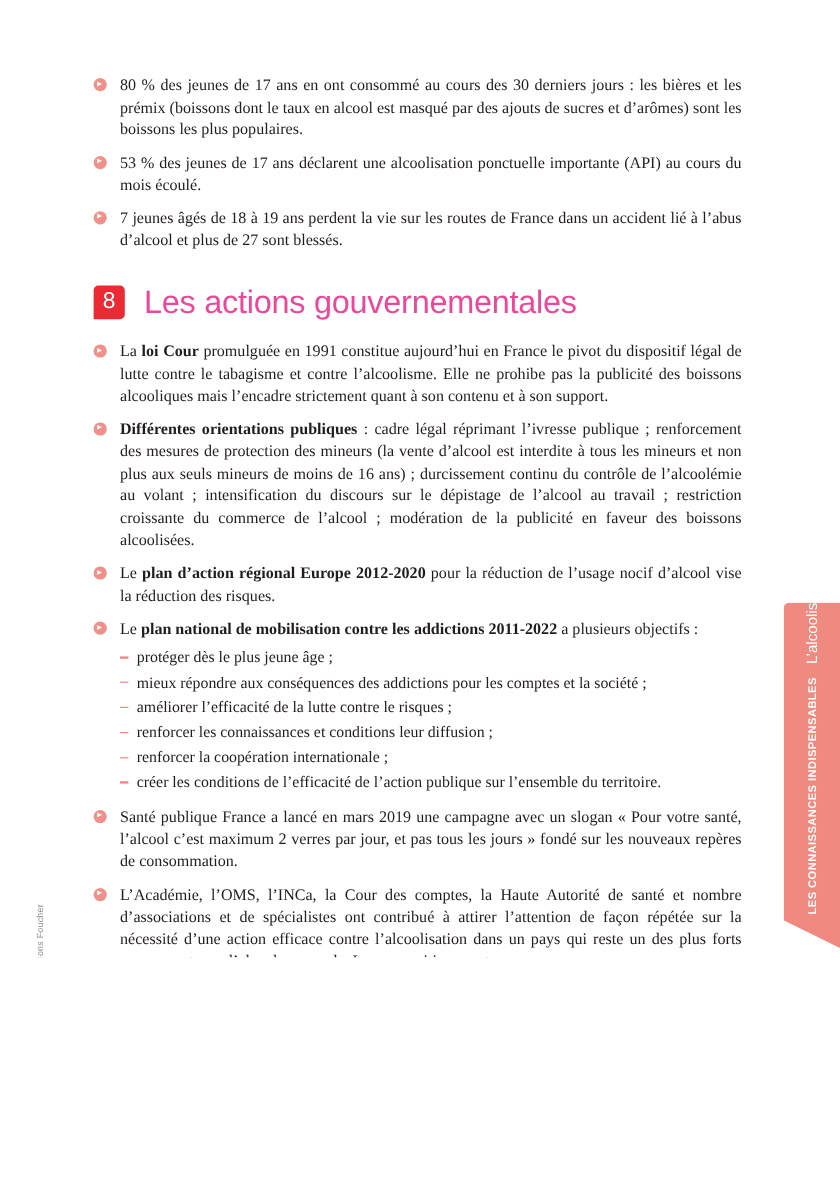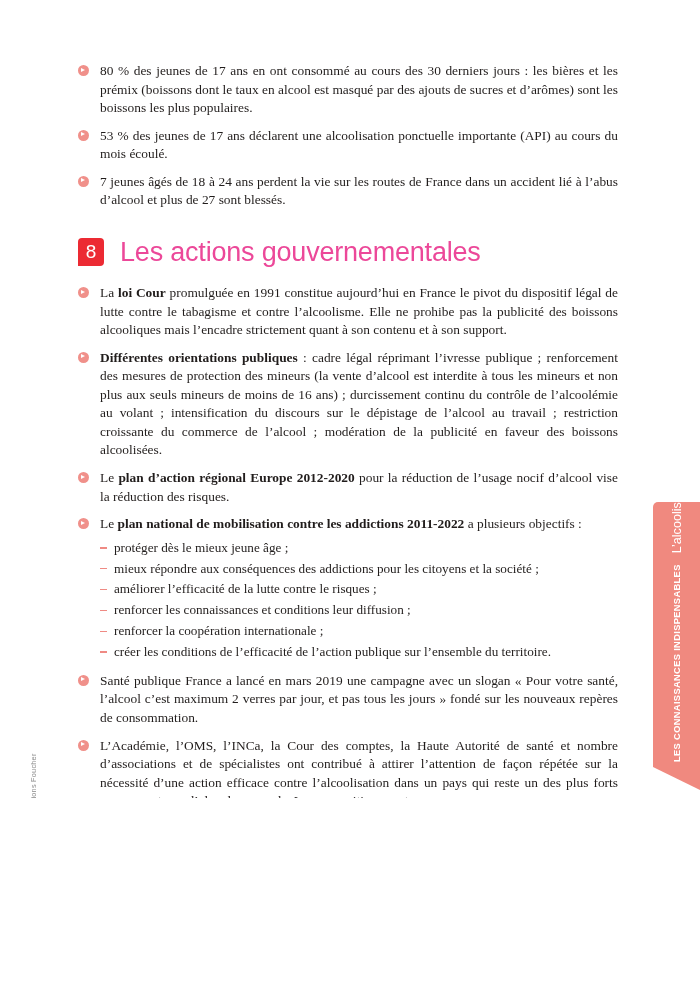--- a/index.html
+++ b/index.html
@@ -202,21 +202,21 @@
       <li>
         <span class="bullet-glyph"></span>
         <span>80 % des jeunes de 17 ans en ont consommé au cours des 30 derniers jours : les bières et les prémix (boissons dont le taux en alcool est masqué par des ajouts de sucres et d’arômes) sont les boissons les plus populaires.</span>
       </li>
       <li>
         <span class="bullet-glyph"></span>
         <span>53 % des jeunes de 17 ans déclarent une alcoolisation ponctuelle importante (API) au cours du mois écoulé.</span>
       </li>
       <li>
         <span class="bullet-glyph"></span>
-        <span>7 jeunes âgés de 18 à 24 ans perdent la vie sur les routes de France dans un accident lié à l’abus d’alcool et plus de 27 sont blessés.</span>
+        <span>7 jeunes âgés de 18 à 19 ans perdent la vie sur les routes de France dans un accident lié à l’abus d’alcool et plus de 27 sont blessés.</span>
       </li>
     </ul>
 
     <div class="section-heading">
       <div class="section-badge">8</div>
       <div class="section-title">Les actions gouvernementales</div>
     </div>
 
     <ul class="bullets">
 
@@ -234,25 +234,25 @@
         <span class="bullet-glyph"></span>
         <span>Le </span><b>plan d’action régional Europe 2012-2020</b><span> pour la réduction de l’usage nocif d’alcool vise la réduction des risques.</span>
       </li>
 
       <li>
         <span class="bullet-glyph"></span>
         <span>Le </span><b>plan national de mobilisation contre les addictions 2011-2022</b><span> a plusieurs objectifs :</span>
         <ul class="dashes">
           <li>
             <span class="dash-glyph"></span>
-            <span>protéger dès le mieux jeune âge ;</span>
-          </li>
-          <li>
-            <span class="dash-glyph"></span>
-            <span>mieux répondre aux conséquences des addictions pour les citoyens et la société ;</span>
+            <span>protéger dès le plus jeune âge ;</span>
+          </li>
+          <li>
+            <span class="dash-glyph"></span>
+            <span>mieux répondre aux conséquences des addictions pour les comptes et la société ;</span>
           </li>
           <li>
             <span class="dash-glyph"></span>
             <span>améliorer l’efficacité de la lutte contre le risques ;</span>
           </li>
           <li>
             <span class="dash-glyph"></span>
             <span>renforcer les connaissances et conditions leur diffusion ;</span>
           </li>
           <li>

